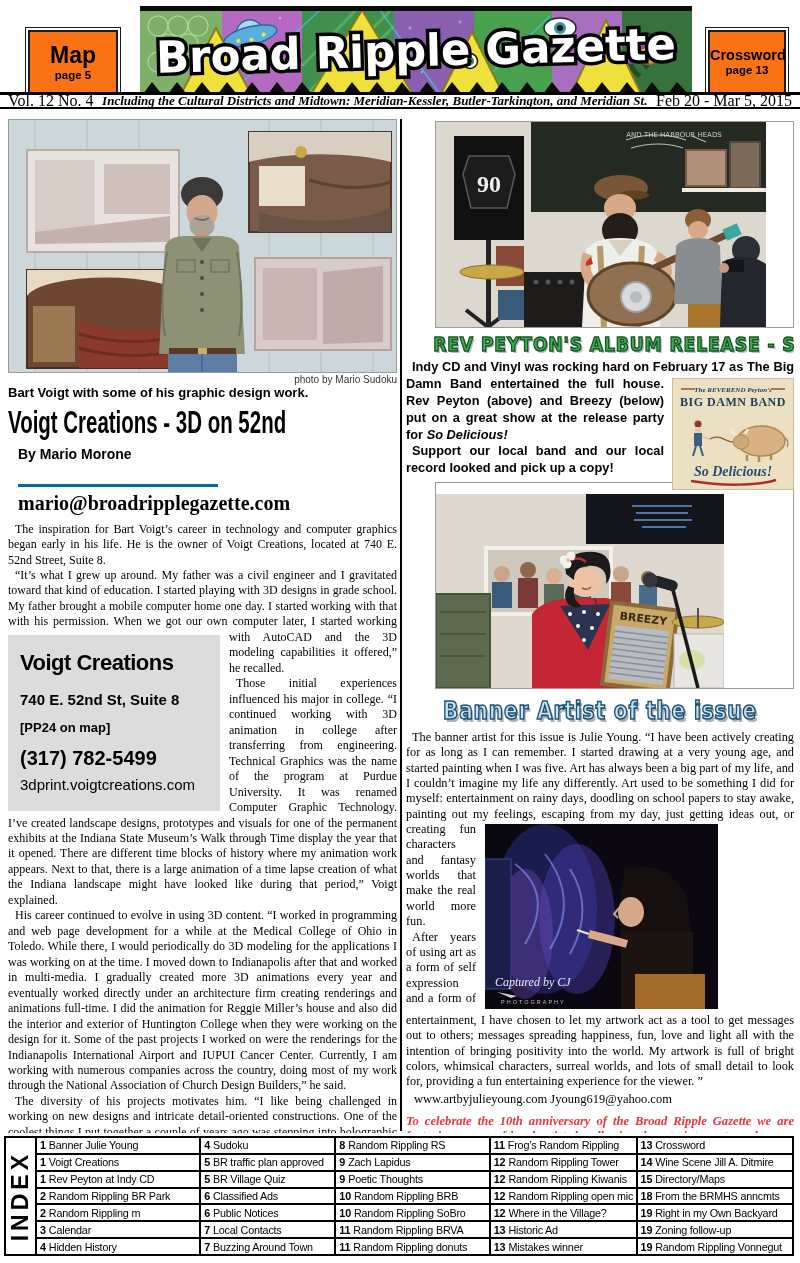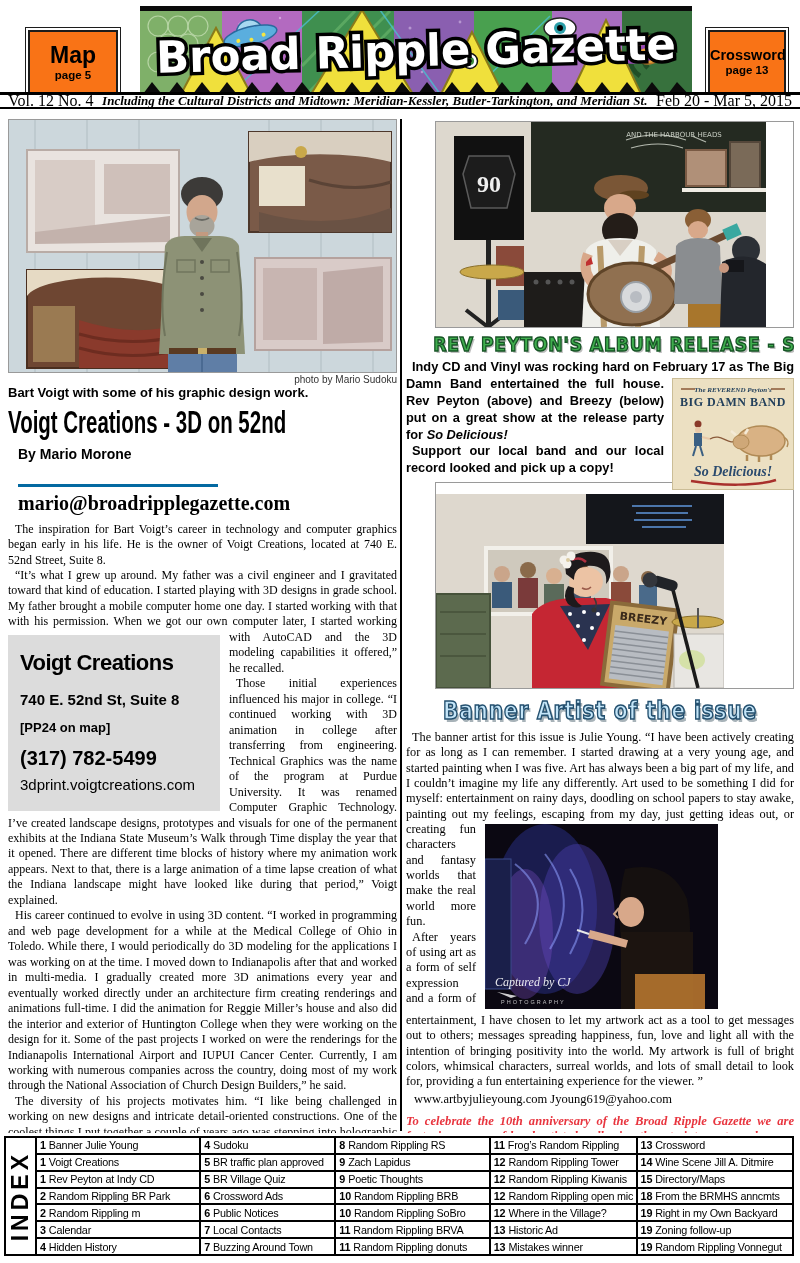--- a/index.html
+++ b/index.html
@@ -556,21 +556,21 @@
           <span class="idx-cell">
             <b>5</b>
             <span>BR traffic plan approved</span>
           </span>
           <span class="idx-cell">
             <b>5</b>
             <span>BR Village Quiz</span>
           </span>
           <span class="idx-cell">
             <b>6</b>
-            <span>Crossword Ads</span>
+            <span>Classified Ads</span>
           </span>
           <span class="idx-cell">
             <b>6</b>
             <span>Public Notices</span>
           </span>
           <span class="idx-cell">
             <b>7</b>
             <span>Local Contacts</span>
           </span>
           <span class="idx-cell">

